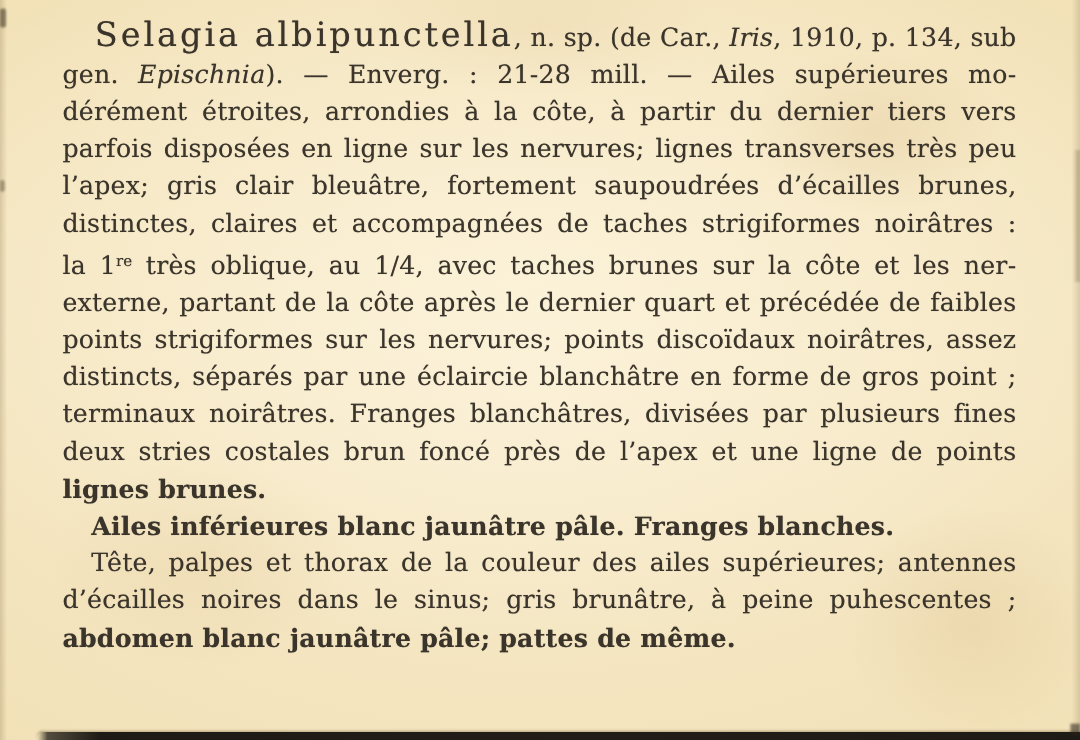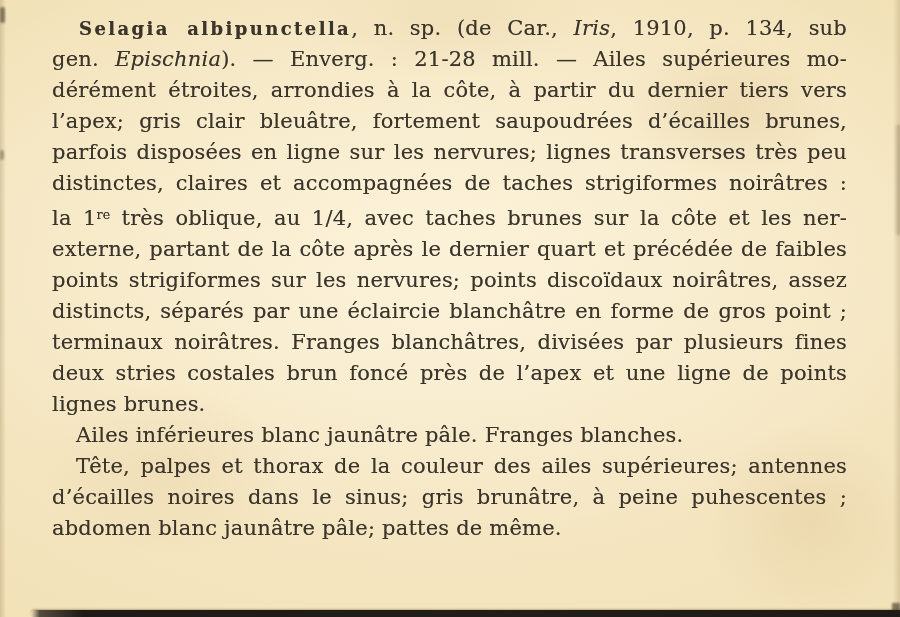--- a/index.html
+++ b/index.html
@@ -41,24 +41,24 @@
   .corner-br{position:absolute;right:0;bottom:4px;width:8px;height:10px;background:rgba(40,33,24,0.55);filter:blur(1px);}
   
   .text-block{
     position:absolute;left:52px;top:13px;width:795px;
     font-size:21px;line-height:31px;
     letter-spacing:0.2px;
     text-shadow:0 0 0.6px rgba(58,52,43,0.55);
   }
   .para{margin:0;}
   .line{text-align:justify;text-align-last:justify;white-space:normal;}
-  .line.last{text-align-last:left;}
+  .line.last{text-align-last:left;font-weight:bold;}
   .line.first{text-indent:24px;}
   .para.p1 .line.first{text-indent:27px;}
-  .b{font-weight:bold;letter-spacing:2.4px;font-size:18px;}
+  .b{font-weight:normal;letter-spacing:2.4px;font-size:28px;}
   .i{font-style:italic;}
   .sup{font-size:0.60em;vertical-align:0.48em;letter-spacing:0;}
 </style>
 </head>
 <body>
 
 <div class="stain stain1"></div>
 <div class="stain stain2"></div>
 <div class="stain stain3"></div>
 <div class="stain stain4"></div>
@@ -67,22 +67,22 @@
 <div class="edge-right"></div>
 <div class="smudge-right"></div>
 <div class="speck-a"></div>
 <div class="speck-b"></div>
 
 <div class="text-block">
     <div class="para p1">
       <div class="line first"><span class="b">Selagia albipunctella</span><span>, n. sp. (de Car., </span><span class="i">Iris</span><span>, 1910, p. 134, sub</span></div>
       <div class="line"><span>gen. </span><span class="i">Epischnia</span><span>). — Enverg. : 21-28 mill. — Ailes supérieures mo-</span></div>
       <div class="line"><span>dérément étroites, arrondies à la côte, à partir du dernier tiers vers</span></div>
+      <div class="line"><span>parfois disposées en ligne sur les nervures; lignes transverses très peu</span></div>
       <div class="line"><span>l’apex; gris clair bleuâtre, fortement saupoudrées d’écailles brunes,</span></div>
-      <div class="line"><span>parfois disposées en ligne sur les nervures; lignes transverses très peu</span></div>
       <div class="line"><span>distinctes, claires et accompagnées de taches strigiformes noirâtres :</span></div>
       <div class="line"><span>la 1</span><span class="sup">re</span><span> très oblique, au 1/4, avec taches brunes sur la côte et les ner-</span></div>
       <div class="line"><span>externe, partant de la côte après le dernier quart et précédée de faibles</span></div>
       <div class="line"><span>points strigiformes sur les nervures; points discoïdaux noirâtres, assez</span></div>
       <div class="line"><span>distincts, séparés par une éclaircie blanchâtre en forme de gros point ;</span></div>
       <div class="line"><span>terminaux noirâtres. Franges blanchâtres, divisées par plusieurs fines</span></div>
       <div class="line"><span>deux stries costales brun foncé près de l’apex et une ligne de points</span></div>
       <div class="line last"><span>lignes brunes.</span></div>
     </div>
     <div class="para p2">

